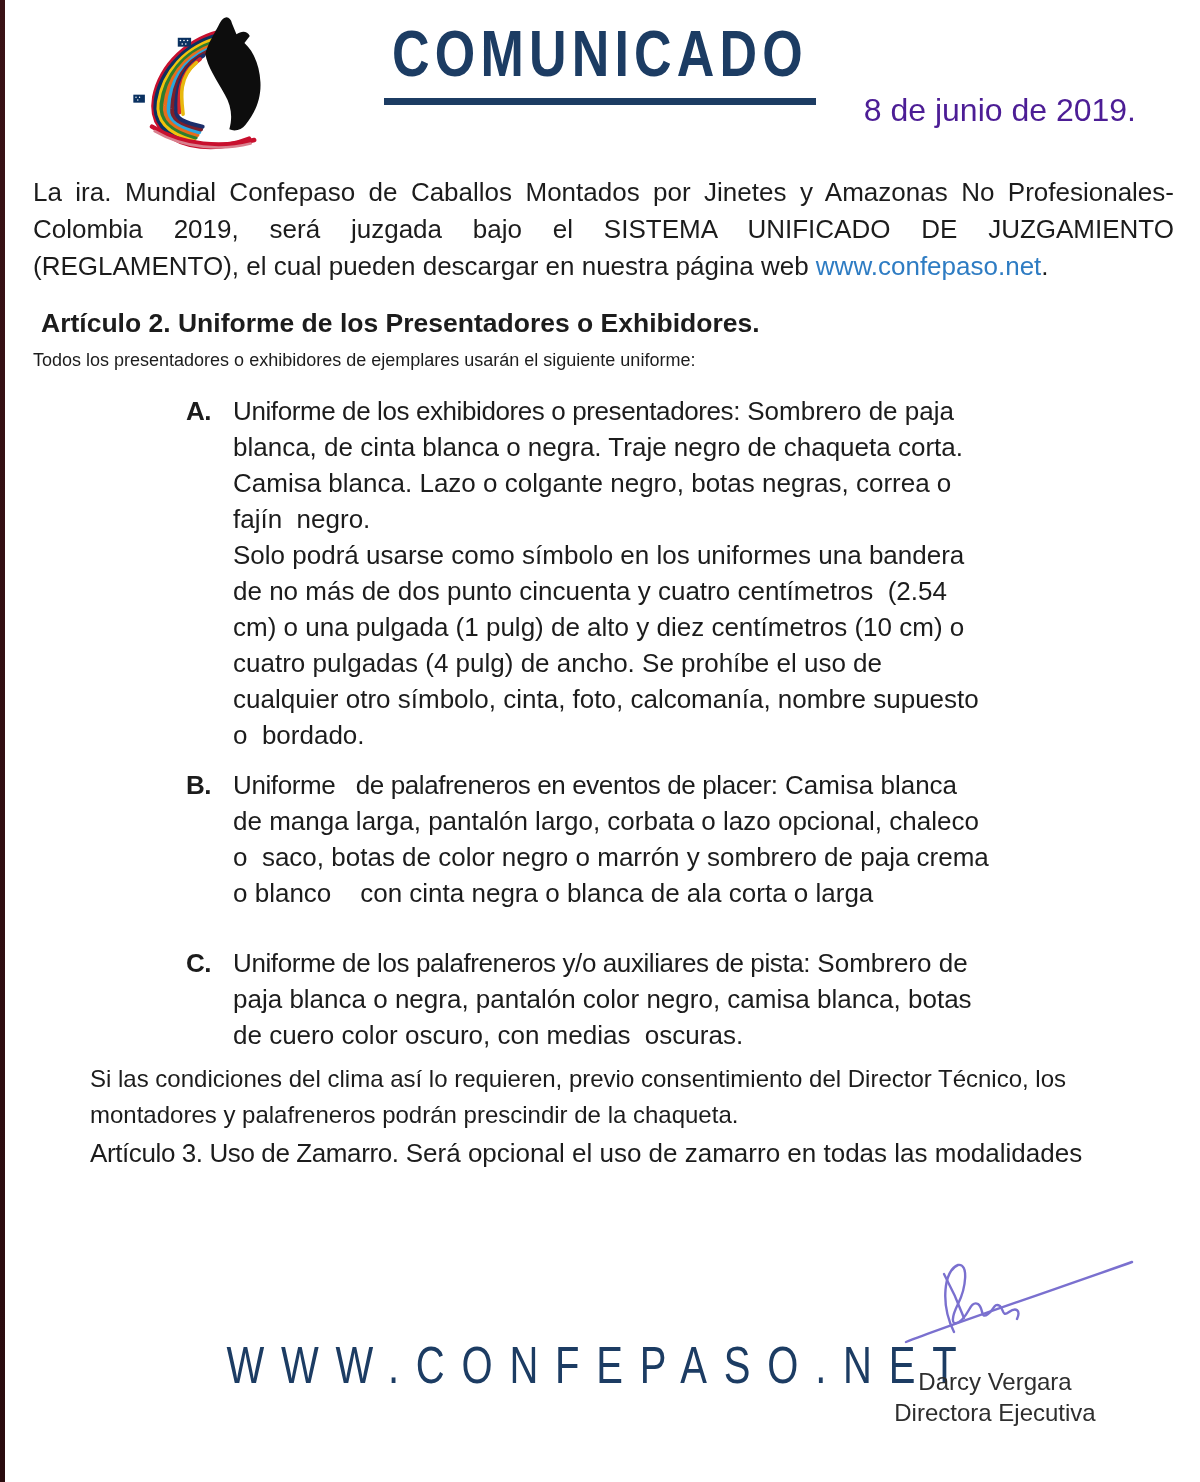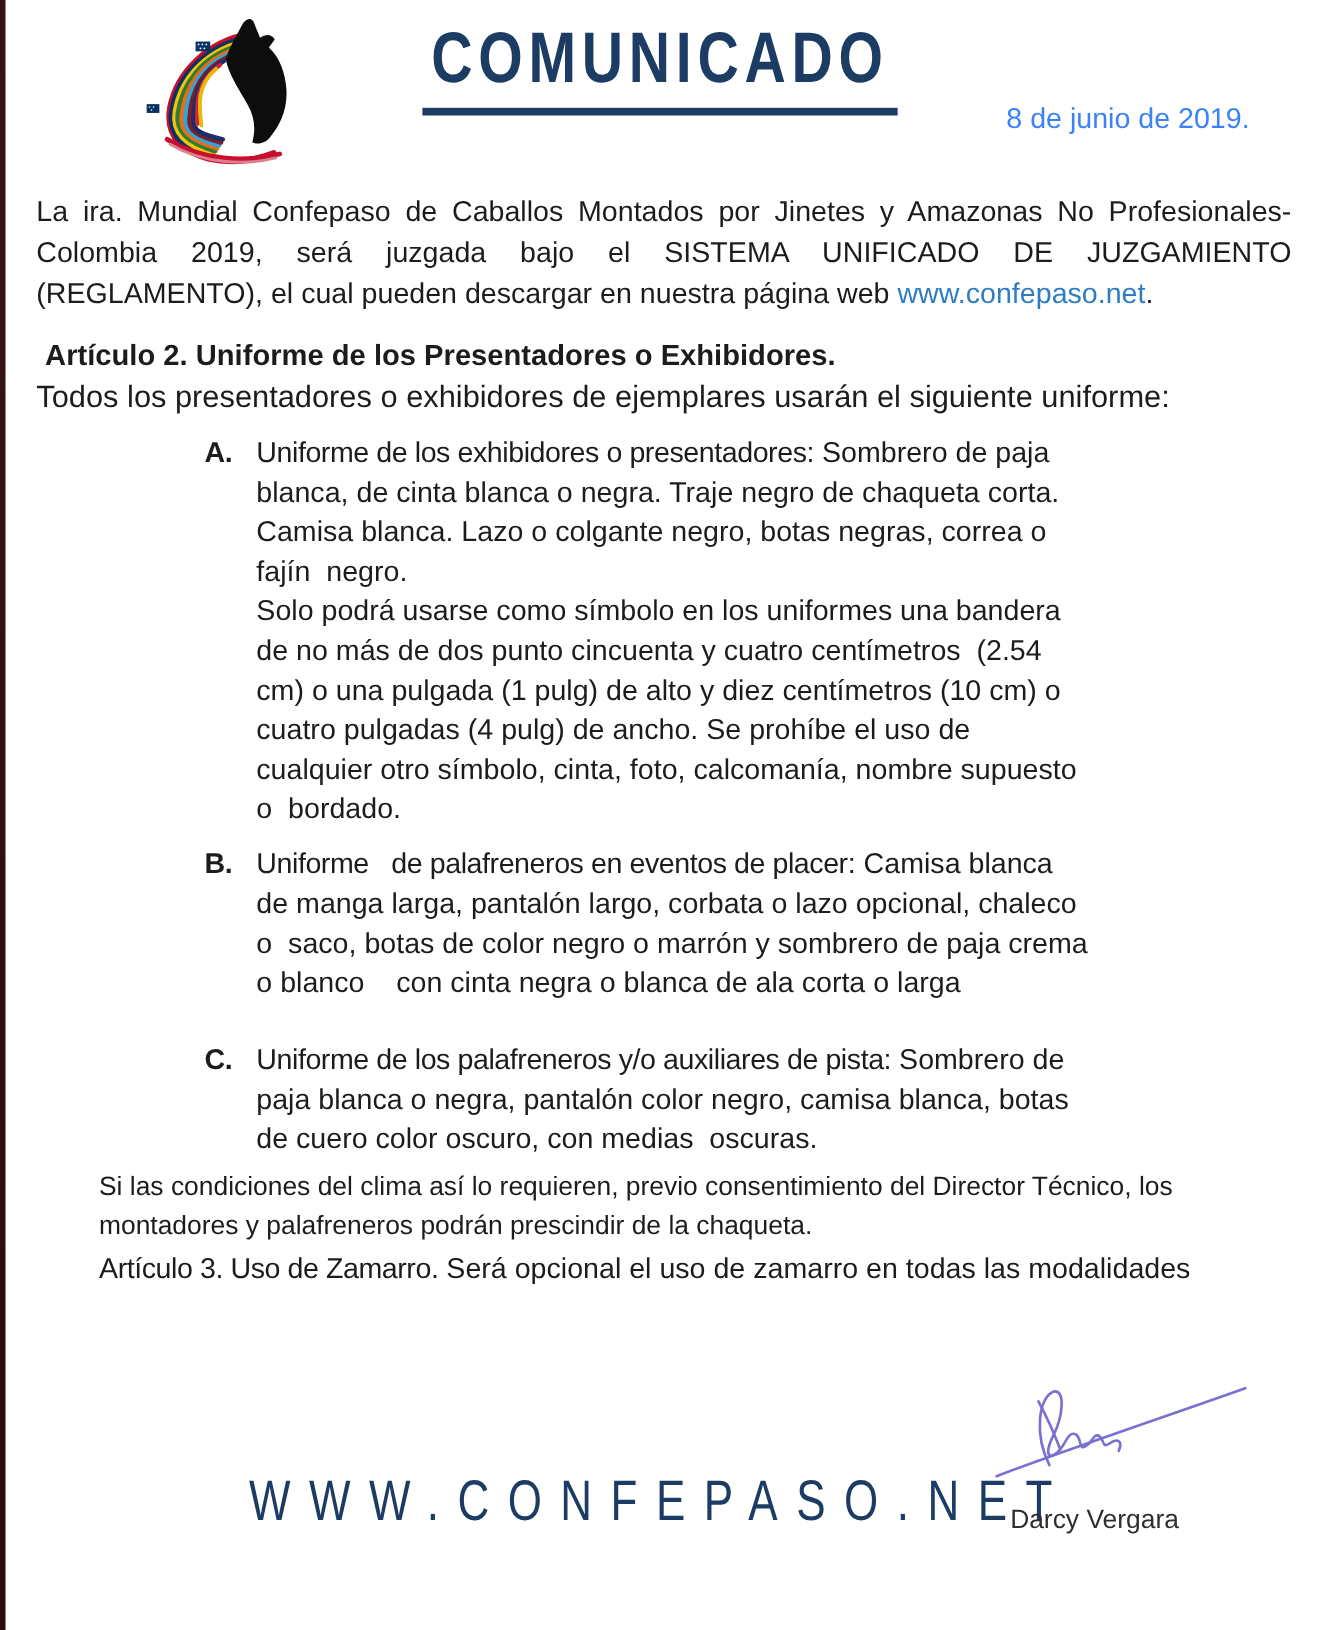--- a/index.html
+++ b/index.html
@@ -11,26 +11,26 @@
   .edge-strip{position:absolute;left:0;top:0;width:5px;height:1482px;
     background:linear-gradient(#3a1216,#2a0b0e);}
   
   .header{position:relative;height:168px;padding-left:11px;}
   .logo{position:absolute;left:112px;top:4px;}
   .title-wrap{position:absolute;left:50%;top:34px;transform:translateX(-50%);
     border-bottom:7px solid #1c3c63;padding:0 8px 12px 8px;}
   .title{margin:0;font-size:52px;font-weight:bold;color:#1c3c63;
     letter-spacing:0.10em;line-height:1;white-space:nowrap;
     transform:scaleY(1.25);transform-origin:center bottom;}
-  .date{position:absolute;right:64px;top:92px;font-size:26px;color:#3b82f6;}
+  .date{position:absolute;right:64px;top:92px;font-size:32px;color:#4c1d95;}
   
   .intro{margin:6px 26px 0 33px;font-size:26px;line-height:37px;text-align:justify;}
   .weblink{color:#2e7cc3;text-decoration:none;cursor:pointer;}
   .art2-heading{margin:20px 58px 0 41px;font-size:26.5px;line-height:37px;font-weight:bold;}
-  .art2-body{margin:0 58px 0 33px;font-size:28px;line-height:37px;}
+  .art2-body{margin:0 58px 0 33px;font-size:18px;line-height:37px;}
   .list{margin:12px 0 0 186px;}
   .item{display:flex;margin-top:14px;width:806px;}
   .item-c{margin-top:34px;}
   .lbl{width:47px;flex:0 0 47px;font-weight:bold;font-size:26px;line-height:36px;letter-spacing:-0.5px;}
   .txt{flex:1;font-size:26px;line-height:36px;white-space:pre-wrap;}
   .b{font-weight:normal;letter-spacing:-0.4px;}
   .closing{margin:8px 120px 0 90px;font-size:24px;line-height:36px;white-space:pre-wrap;}
   .art3{margin:2px 100px 0 90px;font-size:26px;line-height:36px;white-space:pre-wrap;}
   
   .signature{position:absolute;right:58px;top:1252px;}
@@ -116,13 +116,14 @@
     <path d="M52,22 C59,35 66,50 72,66"></path>
   </g>
 </svg>
 
 <div class="footer-url">
   <span>WWW.CONFEPASO.NET</span>
 </div>
 
 <div class="signer">
   <div>Darcy Vergara</div>
+  <div>Directora Ejecutiva</div>
 </div>
 
 </body></html>

